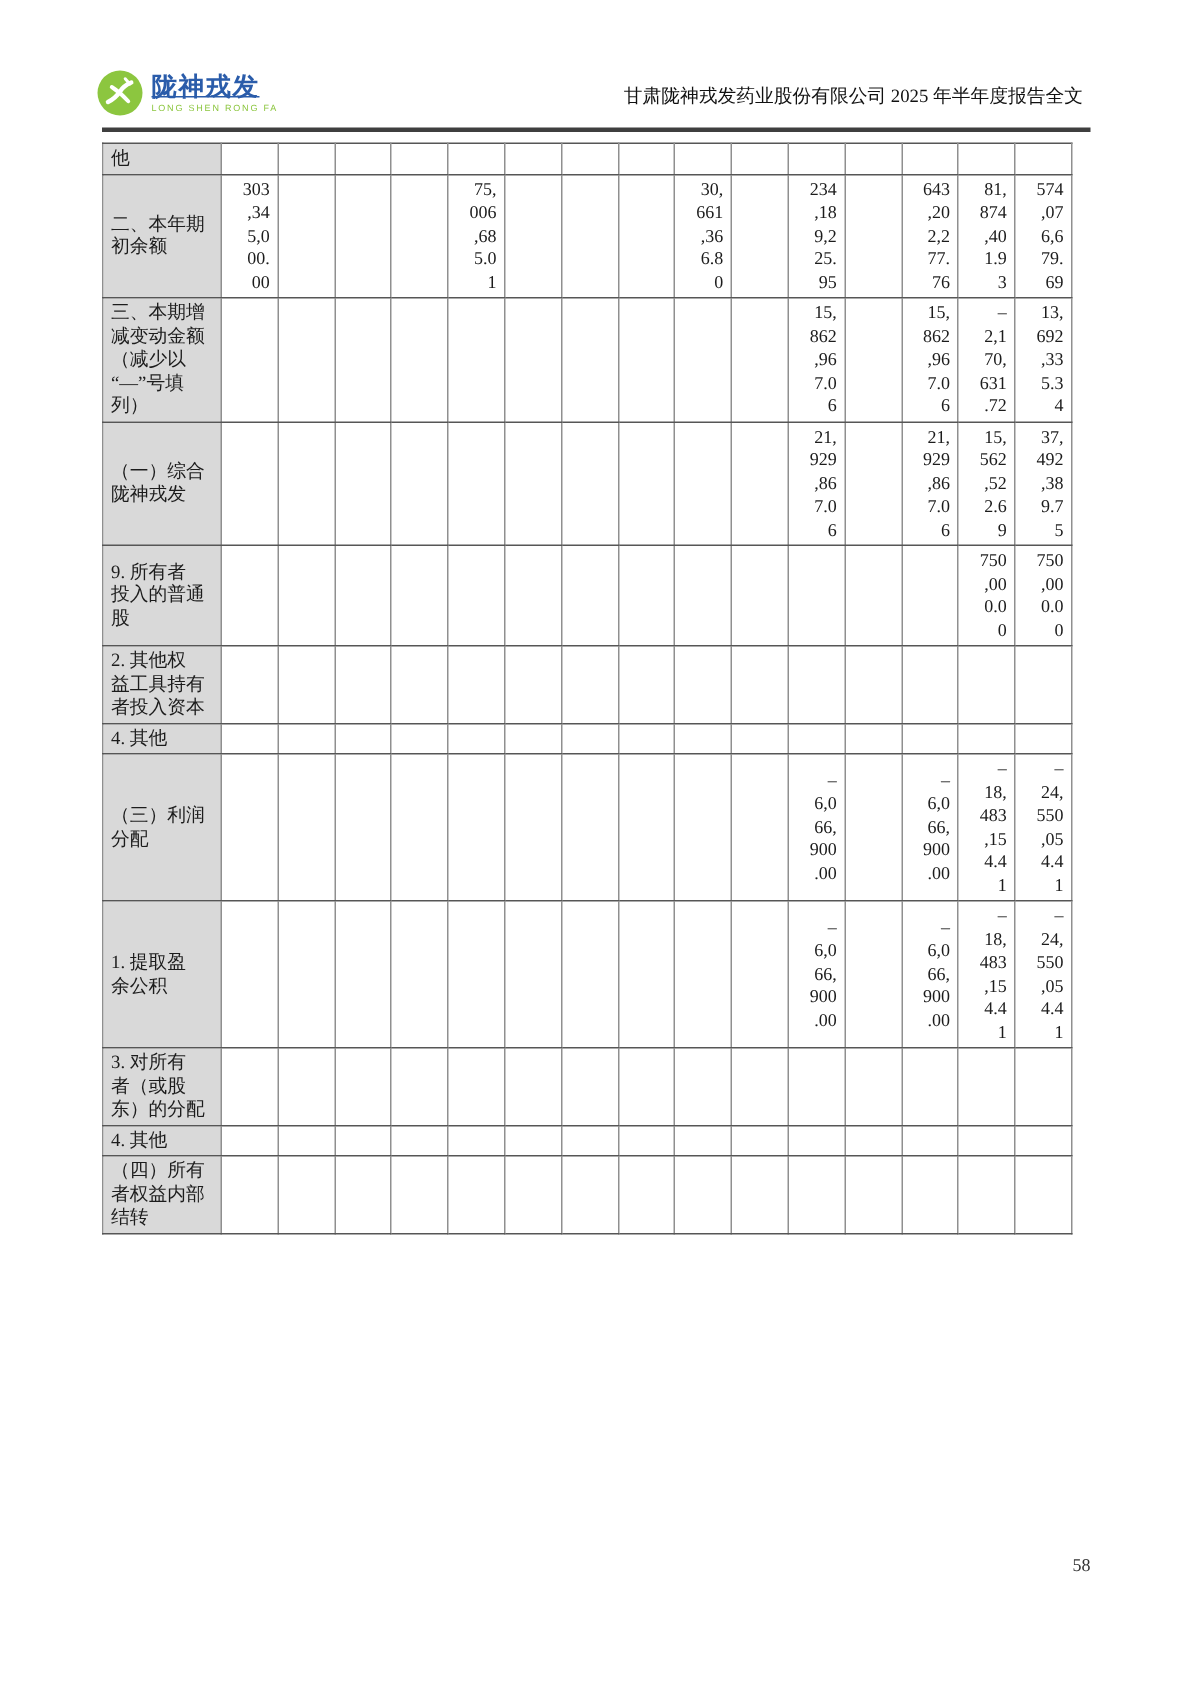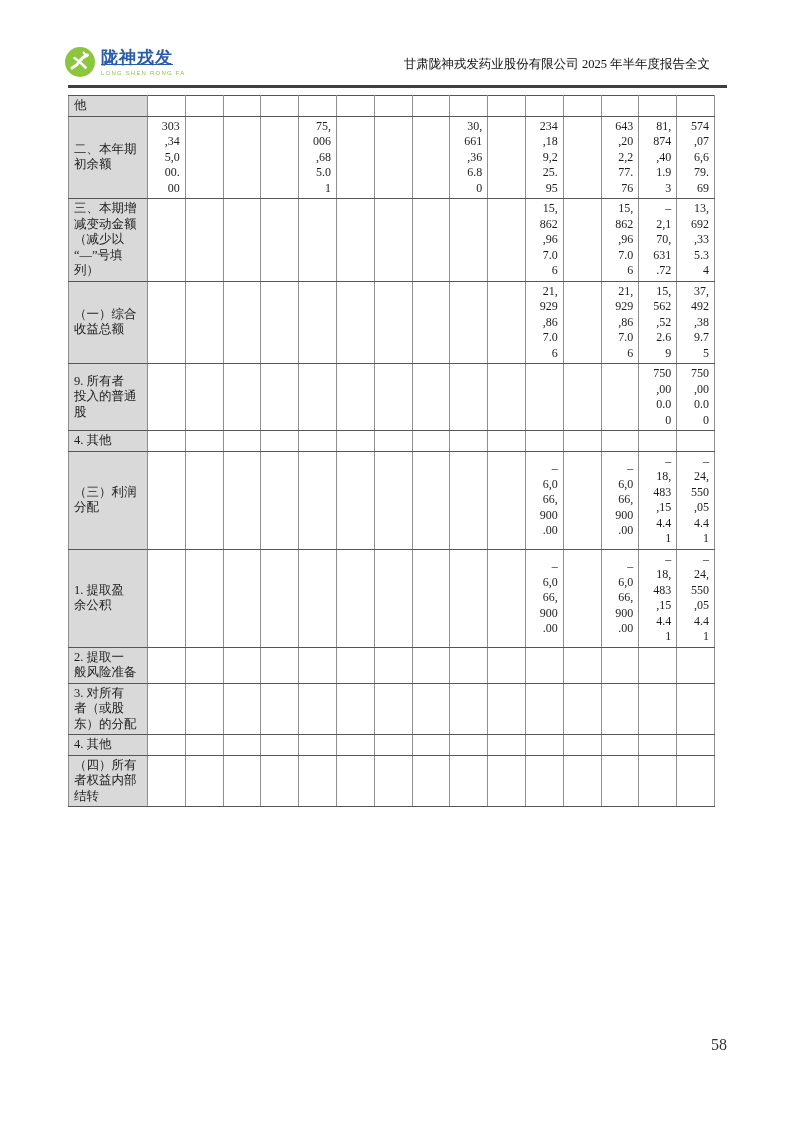--- a/index.html
+++ b/index.html
@@ -23,21 +23,21 @@
     font-family:"Liberation Sans","DejaVu Sans",sans-serif;
     font-weight:bold; font-size:17px; line-height:18px;
     color:var(--brand-blue,#2a5caa); letter-spacing:1px;text-decoration:underline;
   }
   .logo-en {
     font-family:"Liberation Sans","DejaVu Sans",sans-serif;
     font-size:6px; line-height:8px; letter-spacing:1.2px;
     color:var(--brand-green,#8cc63f); margin-top:2px;
   }
   .header-title {
-    position:absolute; right:17px; top:12px;
+    position:absolute; right:5px; top:12px;
     font-size:12.5px; color:#111;
     white-space:nowrap;
   }
   .header-rule {
     position:absolute; left:68px; top:85px; width:659px; height:3px;
     background:#3f3f3f;
   }
 
   
   table.equity {
@@ -62,21 +62,21 @@
   }
   .equity td {
     text-align:right;
     font-size:12px; line-height:15.5px;
     padding:2px 5px 2px 1px;
   }
 
   
   .page-number {
     position:absolute; right:66px; top:1036px;
-    font-size:16px; color:#333;
+    font-size:12px; color:#333;
   }
 </style>
 </head>
 <body>
 
 <div class="page">
 
   <div class="header">
     <div class="logo">
       <svg class="logo-mark" viewBox="0 0 32 32" aria-hidden="true">
@@ -212,21 +212,21 @@
 631
 .72</td>
           <td>13,
 692
 ,33
 5.3
 4</td>
         </tr>
         <tr>
           <th>（一）综合
-收益总额</th>
+陇神戎发</th>
           <td></td>
           <td></td>
           <td></td>
           <td></td>
           <td></td>
           <td></td>
           <td></td>
           <td></td>
           <td></td>
           <td></td>
@@ -272,20 +272,40 @@
           <td>750
 ,00
 0.0
 0</td>
           <td>750
 ,00
 0.0
 0</td>
         </tr>
         <tr>
+          <th>2. 其他权
+益工具持有
+者投入资本</th>
+          <td></td>
+          <td></td>
+          <td></td>
+          <td></td>
+          <td></td>
+          <td></td>
+          <td></td>
+          <td></td>
+          <td></td>
+          <td></td>
+          <td></td>
+          <td></td>
+          <td></td>
+          <td></td>
+          <td></td>
+        </tr>
+        <tr>
           <th>4. 其他</th>
           <td></td>
           <td></td>
           <td></td>
           <td></td>
           <td></td>
           <td></td>
           <td></td>
           <td></td>
           <td></td>
@@ -364,39 +384,20 @@
 4.4
 1</td>
           <td>–
 24,
 550
 ,05
 4.4
 1</td>
         </tr>
         <tr>
-          <th>2. 提取一
-般风险准备</th>
-          <td></td>
-          <td></td>
-          <td></td>
-          <td></td>
-          <td></td>
-          <td></td>
-          <td></td>
-          <td></td>
-          <td></td>
-          <td></td>
-          <td></td>
-          <td></td>
-          <td></td>
-          <td></td>
-          <td></td>
-        </tr>
-        <tr>
           <th>3. 对所有
 者（或股
 东）的分配</th>
           <td></td>
           <td></td>
           <td></td>
           <td></td>
           <td></td>
           <td></td>
           <td></td>

